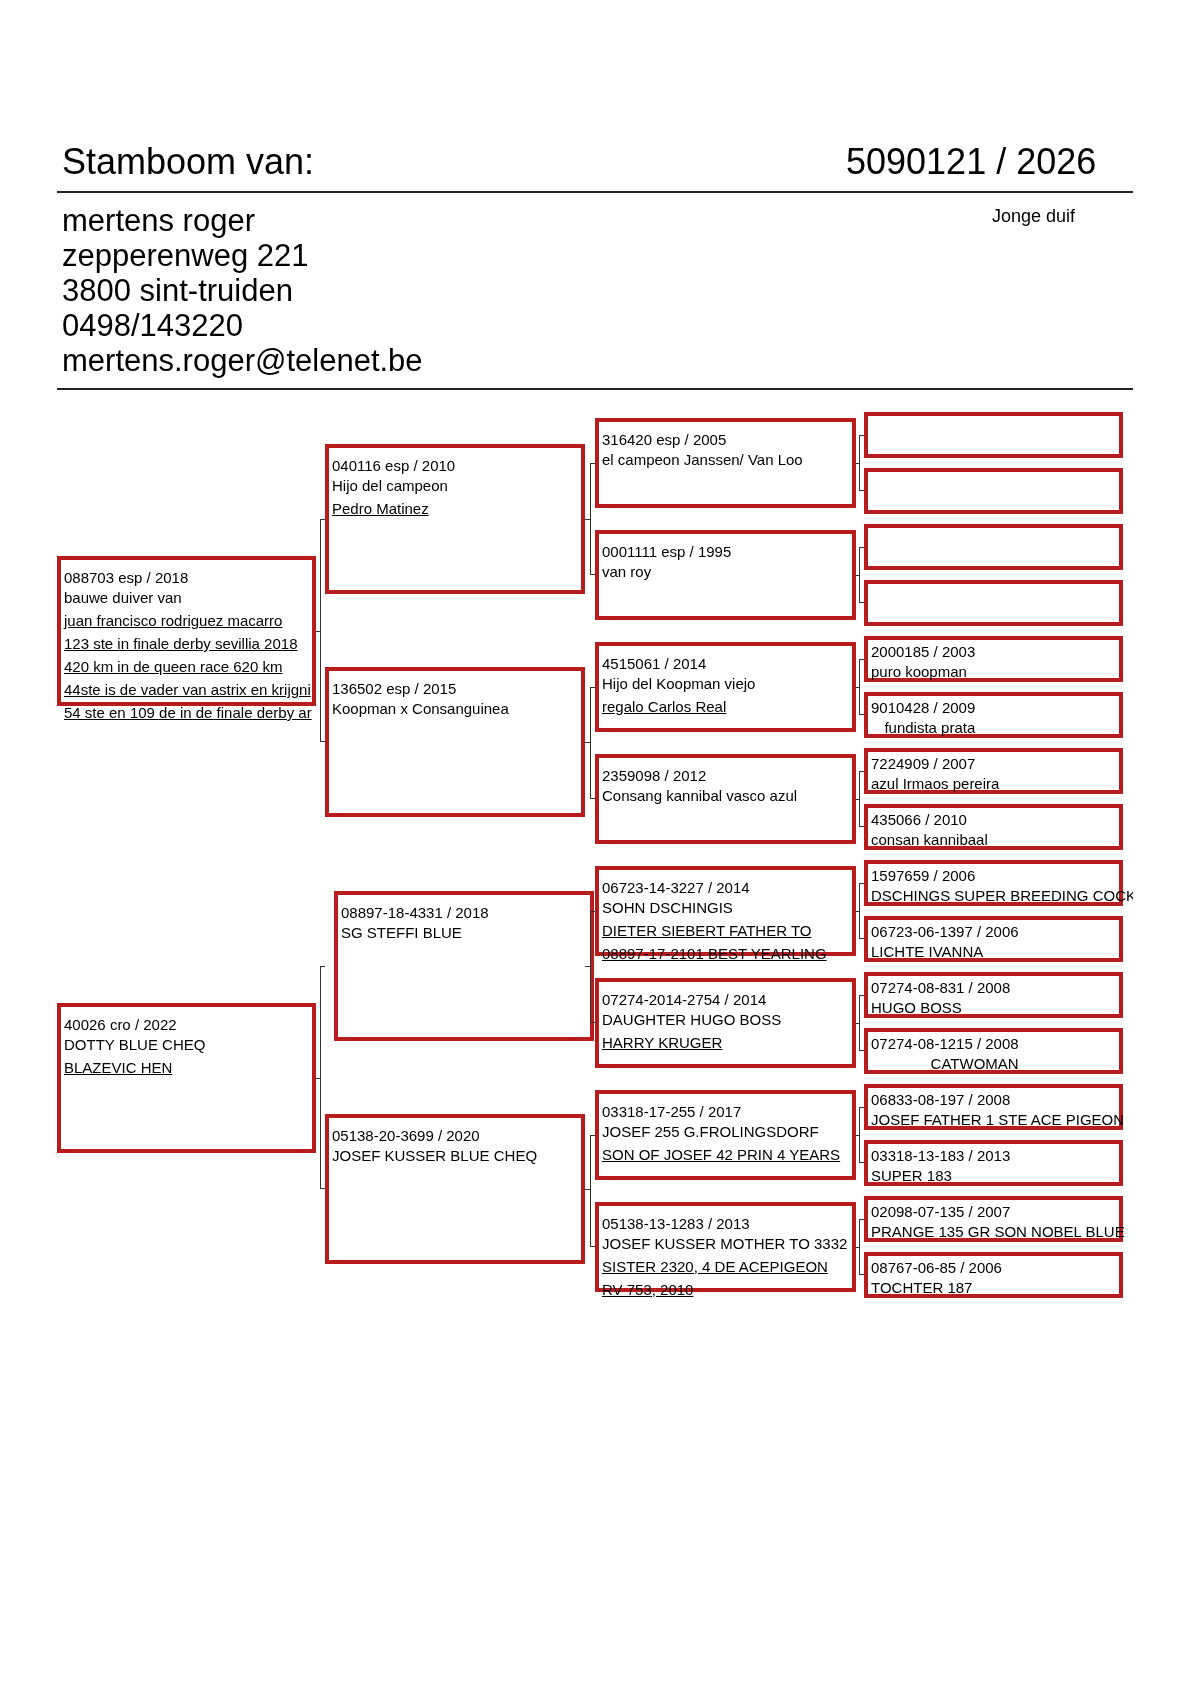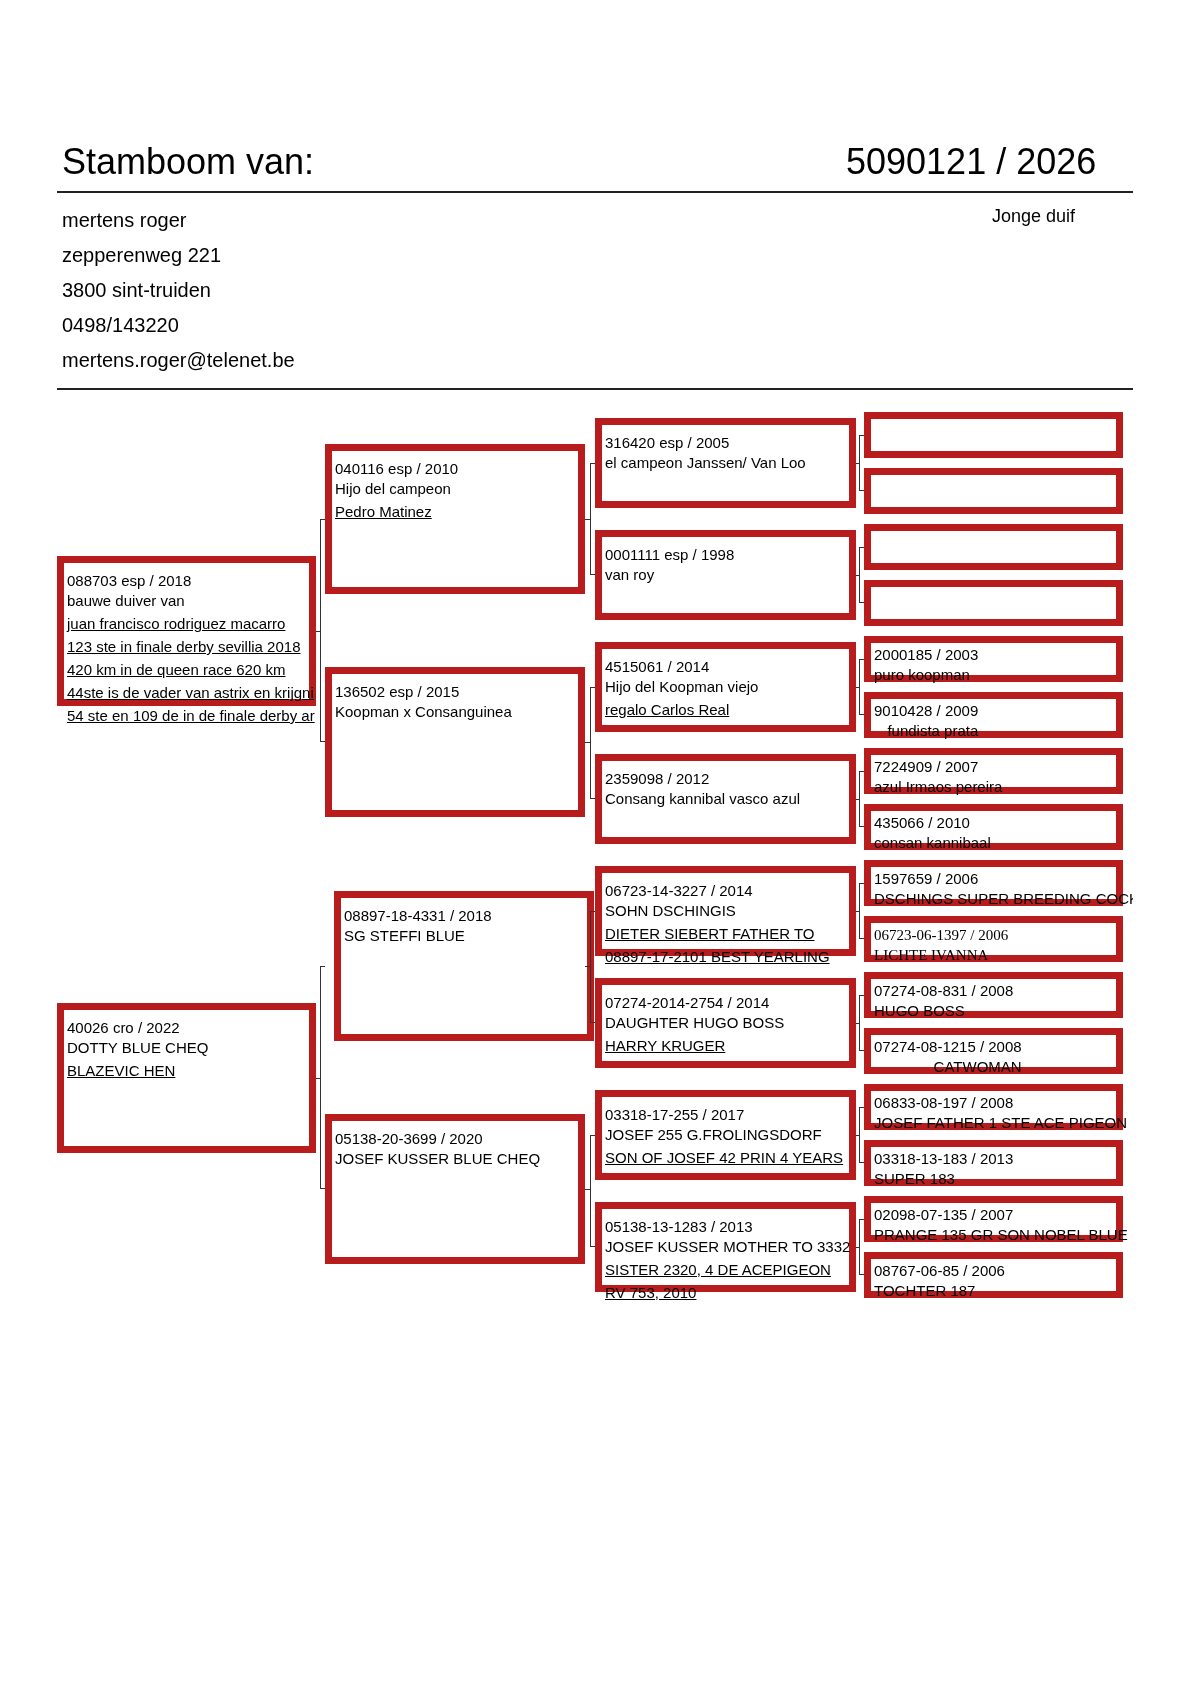--- a/index.html
+++ b/index.html
@@ -2,25 +2,25 @@
 <html><head>
 <meta charset="utf-8">
 <style>
   html, body { margin: 0; padding: 0; background: #ffffff; }
   body { width: 1190px; height: 1683px; position: relative; overflow: hidden;
          font-family: "Liberation Sans", sans-serif; color: #000; }
   .abs { position: absolute; }
   #title { left: 62px; top: 142px; font-size: 36px; line-height: 40px; white-space: nowrap; }
   #ring { left: 846px; top: 142px; font-size: 36px; line-height: 40px; white-space: nowrap; }
   .hline { position: absolute; left: 57px; width: 1076px; height: 2px; background: #222; }
-  #owner { left: 62px; top: 203px; font-size: 20px; line-height: 35px; }
+  #owner { left: 62px; top: 203px; font-size: 31px; line-height: 35px; }
   #owner div { white-space: nowrap; }
   #category { right: 58px; top: 203px; font-size: 18px; line-height: 26px; white-space: nowrap; }
   #page-clip { position: absolute; left: 0; top: 0; width: 1133px; height: 1459px; overflow: hidden; }
-  .box { position: absolute; border: 7px solid #b91c1c; box-sizing: border-box; background: transparent; }
+  .box { position: absolute; border: 4px solid #b91c1c; box-sizing: border-box; background: transparent; }
   .box .txt { position: absolute; left: 3px; top: 8px; font-size: 15px; white-space: nowrap; line-height: 20px; }
   .box .txt div:nth-child(n+3) { margin-top: 3px; text-decoration: underline; }
   .g1 { width: 259px; height: 150px; left: 57px; }
   .g2 { width: 260px; height: 150px; left: 325px; }
   .g3 { width: 261px; height: 90px; left: 595px; }
   .g4 { width: 259px; height: 46px; left: 864px; }
   .g4 .txt { top: 2px; line-height: 20px; }
   .g4 .txt div:nth-child(n+3) { margin-top: 0; }
   .conn { position: absolute; border: 1px solid #333; border-right: none; box-sizing: border-box; }
   .tick { position: absolute; height: 1px; background: #333; }
@@ -88,21 +88,21 @@
       </div>
     </div>
     <div class="box g3" style="top: 418px;">
       <div class="txt">
         <div>316420 esp / 2005</div>
         <div>el campeon Janssen/ Van Loo</div>
       </div>
     </div>
     <div class="box g3" style="top: 530px;">
       <div class="txt">
-        <div>0001111 esp / 1998</div>
+        <div>0001111 esp / 1995</div>
         <div>van roy</div>
       </div>
     </div>
     <div class="box g3" style="top: 642px;">
       <div class="txt">
         <div>4515061 / 2014</div>
         <div>Hijo del Koopman viejo</div>
         <div>regalo Carlos Real</div>
       </div>
     </div>
@@ -177,21 +177,21 @@
         <div>435066 / 2010</div>
         <div>consan kannibaal</div>
       </div>
     </div>
     <div class="box g4" style="top: 860px;">
       <div class="txt">
         <div>1597659 / 2006</div>
         <div>DSCHINGS SUPER BREEDING COCK</div>
       </div>
     </div>
-    <div class="box g4" style="top: 916px; font-family: Liberation Serif, serif;">
+    <div class="box g4" style="top: 916px;">
       <div class="txt">
         <div>06723-06-1397 / 2006</div>
         <div>LICHTE IVANNA</div>
       </div>
     </div>
     <div class="box g4" style="top: 972px;">
       <div class="txt">
         <div>07274-08-831 / 2008</div>
         <div>HUGO BOSS</div>
       </div>

